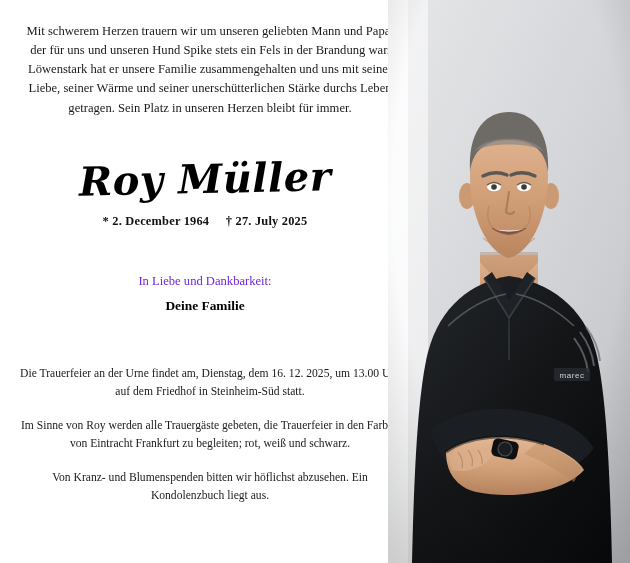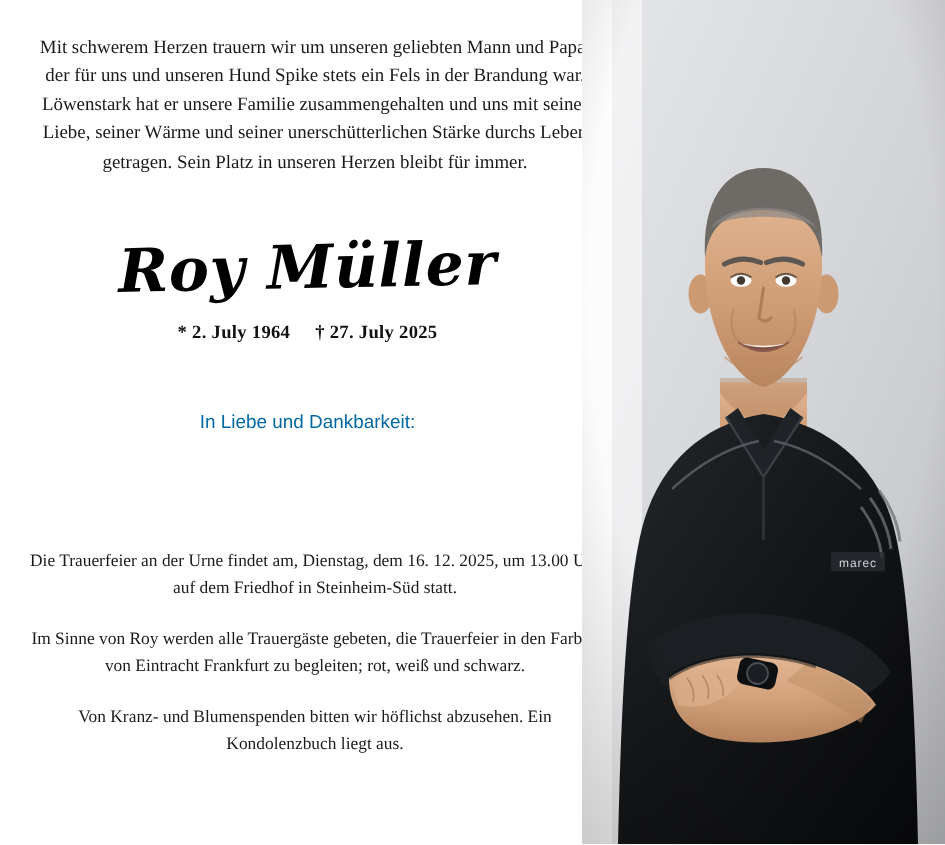--- a/index.html
+++ b/index.html
@@ -89,23 +89,23 @@
     width: 10px;
   }
 
   
   .dedication-label {
     position: absolute;
     left: 40px;
     top: 274px;
     width: 330px;
     text-align: center;
-    font-family: Liberation Sans, sans-serif;
+    font-family: Liberation Serif, serif;
     font-size: 12.6px;
-    color: #0369a1;
+    color: #6d28d9;
   }
   .dedication-family {
     position: absolute;
     left: 40px;
     top: 298px;
     width: 330px;
     text-align: center;
     font-family: "Liberation Serif", serif;
     font-weight: 700;
     font-size: 13.4px;
@@ -153,27 +153,28 @@
 
   <div class="poem">
     <div class="stanza">Es weht der Wind ein Blatt vom Baum, von vielen Blättern eines. Das eine Blatt, man merkt es kaum, denn eines ist ja keines.</div>
     <div class="stanza">Doch dieses eine Blatt allein war Teil von unserem Leben. Drum wird dieses Blatt allein uns immer wieder fehlen.</div>
   </div>
 
   <div class="name">Roy Müller</div>
 
   <div class="dates">
     <span class="sym">*</span>
-    <span>2. July 1964</span>
+    <span>2. December 1964</span>
     <span class="gap"></span>
     <span class="sym">†</span>
     <span>27. July 2025</span>
   </div>
 
   <div class="dedication-label">In Liebe und Dankbarkeit:</div>
+  <div class="dedication-family">Deine Familie</div>
 
   <div class="details">
     <p>Die Trauerfeier an der Urne findet am, Dienstag, dem 16. 12. 2025, um 13.00 Uhr auf dem Friedhof in Steinheim-Süd statt.</p>
     <p>Im Sinne von Roy werden alle Trauergäste gebeten, die Trauerfeier in den Farben von Eintracht Frankfurt zu begleiten; rot, weiß und schwarz.</p>
     <p>Von Kranz- und Blumenspenden bitten wir höflichst abzusehen. Ein Kondolenzbuch liegt aus.</p>
   </div>
 
   <div class="photo">
     <svg width="242" height="563" viewBox="0 0 242 563" xmlns="http://www.w3.org/2000/svg">
       <defs>

